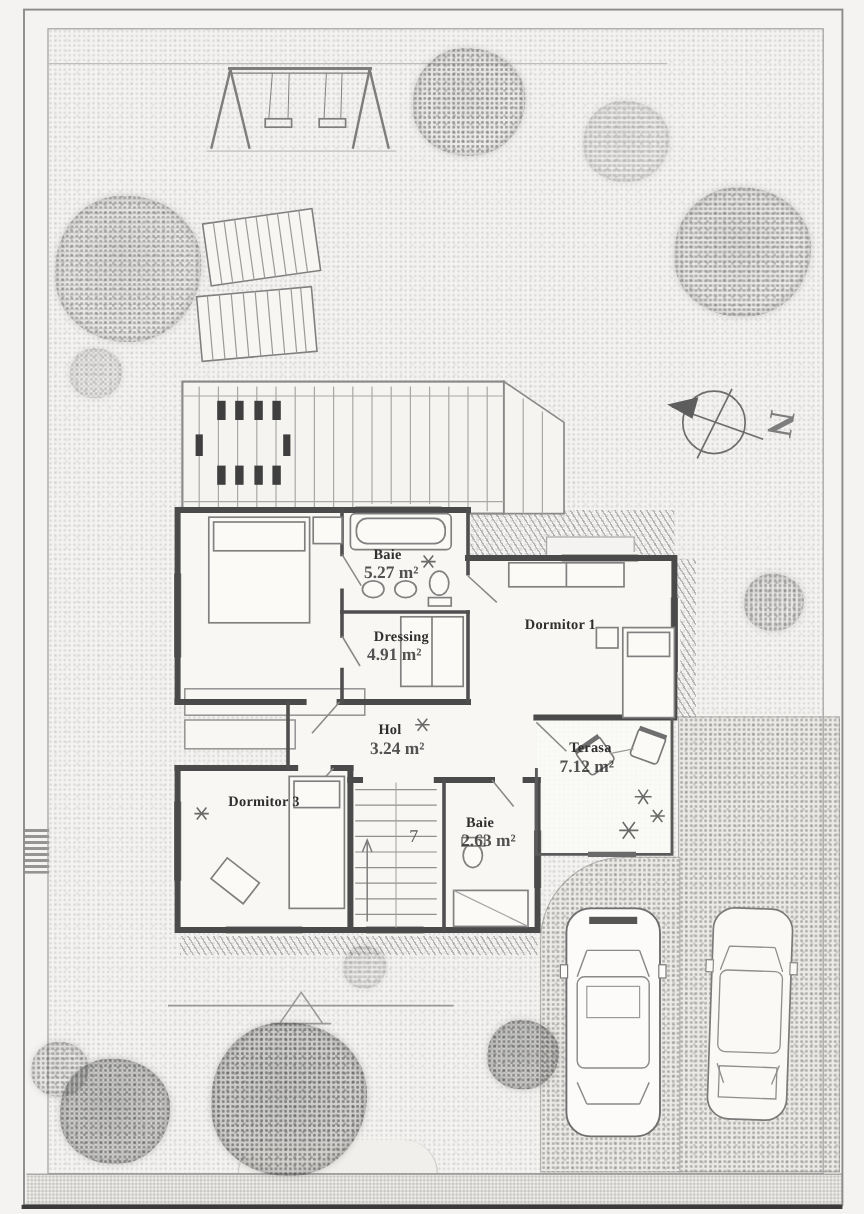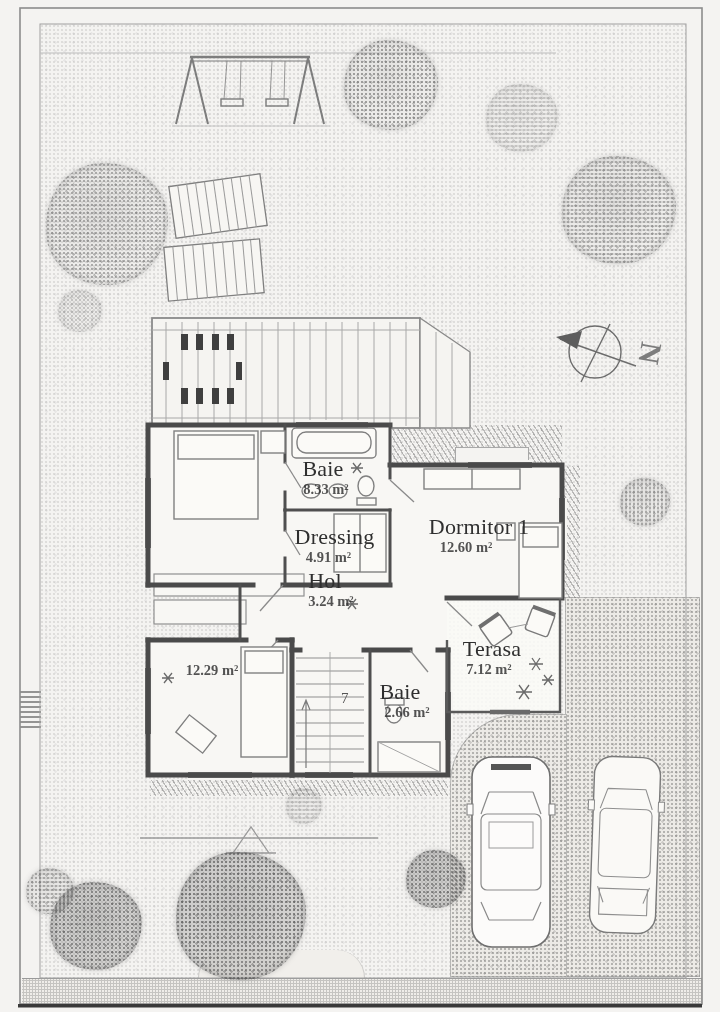--- a/index.html
+++ b/index.html
@@ -31,21 +31,21 @@
     border-radius:47% 53% 50% 50% / 52% 48% 55% 45%;
     background-image:
       radial-gradient(rgba(70,70,70,0.5) 1px, rgba(0,0,0,0) 1.35px),
       radial-gradient(rgba(70,70,70,0.34) 1px, rgba(0,0,0,0) 1.5px),
       radial-gradient(circle at 45% 40%, rgba(130,130,130,0.22), rgba(160,160,160,0.06) 70%);
     background-size:4px 4px,7px 7px,100% 100%;background-position:0 0,3px 4px,0 0;
     box-shadow:inset 0 0 10px rgba(90,90,90,0.45), 0 0 5px rgba(130,130,130,0.35);}
   .t-light{opacity:.5}.t-mid{opacity:.78}.t-dark{opacity:1;background-color:rgba(95,95,95,0.18);}
   
   .room-label{position:absolute;z-index:6;text-align:center;color:#2f2f2f;line-height:1.15;}
-  .room-name{font-size:22px;font-weight:400;letter-spacing:.2px;}
+  .room-name{font-size:12px;font-weight:700;letter-spacing:.2px;}
   .room-area{font-size:14.5px;font-weight:700;opacity:.82;}
   .stair-num{position:absolute;left:341px;top:690px;z-index:6;font-size:15px;color:#555;}
   .north{position:absolute;left:631px;top:335px;width:36px;height:36px;z-index:6;
     font-size:30px;font-weight:700;color:#7d7d7d;transform:rotate(100deg);text-align:center;}
 </style>
 </head>
 <body>
 
 <div class="page">
 
@@ -371,42 +371,41 @@
   <div class="tree t-mid" style="left:562px;top:156px;width:114px;height:108px;"></div>
   <div class="tree t-mid" style="left:620px;top:478px;width:50px;height:48px;"></div>
   <div class="tree t-dark" style="left:176px;top:852px;width:130px;height:128px;"></div>
   <div class="tree t-dark" style="left:50px;top:882px;width:92px;height:88px;"></div>
   <div class="tree t-mid" style="left:26px;top:868px;width:48px;height:46px;"></div>
   <div class="tree t-dark" style="left:406px;top:850px;width:60px;height:58px;"></div>
   <div class="tree t-light" style="left:286px;top:788px;width:36px;height:36px;"></div>
 
   <div class="room-label" style="left:283px;top:456px;width:80px;">
     <div class="room-name">Baie</div>
-    <div class="room-area" style="margin-left:6px;">8.33 m²</div>
+    <div class="room-area" style="margin-left:6px;">5.27 m²</div>
   </div>
   <div class="room-label" style="left:282px;top:524px;width:105px;text-align:center;">
     <div class="room-name">Dressing</div>
     <div class="room-area" style="margin-left:-12px;">4.91 m²</div>
   </div>
-  <div class="room-label" style="left:387px;top:514px;width:160px;padding-left:12px;">
+  <div class="room-label" style="left:387px;top:514px;width:160px;">
     <div class="room-name">Dormitor 1</div>
-    <div class="room-area" style="margin-left:-26px;">12.60 m²</div>
-  </div>
-  <div class="room-label" style="left:265px;top:568px;width:120px;">
+  </div>
+  <div class="room-label" style="left:265px;top:602px;width:120px;">
     <div class="room-name">Hol</div>
     <div class="room-area" style="margin-left:12px;">3.24 m²</div>
   </div>
-  <div class="room-label" style="left:432px;top:636px;width:120px;">
+  <div class="room-label" style="left:432px;top:617px;width:120px;">
     <div class="room-name">Terasa</div>
     <div class="room-area" style="margin-left:-6px;">7.12 m²</div>
   </div>
   <div class="room-label" style="left:140px;top:662px;width:160px;">
-    <div class="room-area" style="margin-left:-16px;">12.29 m²</div>
+    <div class="room-name">Dormitor 3</div>
   </div>
   <div class="room-label" style="left:355px;top:679px;width:90px;">
     <div class="room-name">Baie</div>
-    <div class="room-area" style="margin-left:14px;">2.66 m²</div>
+    <div class="room-area" style="margin-left:14px;">2.63 m²</div>
   </div>
 
   <div class="stair-num">7</div>
   <div class="north">N</div>
 
 </div>
 
 </body></html>

